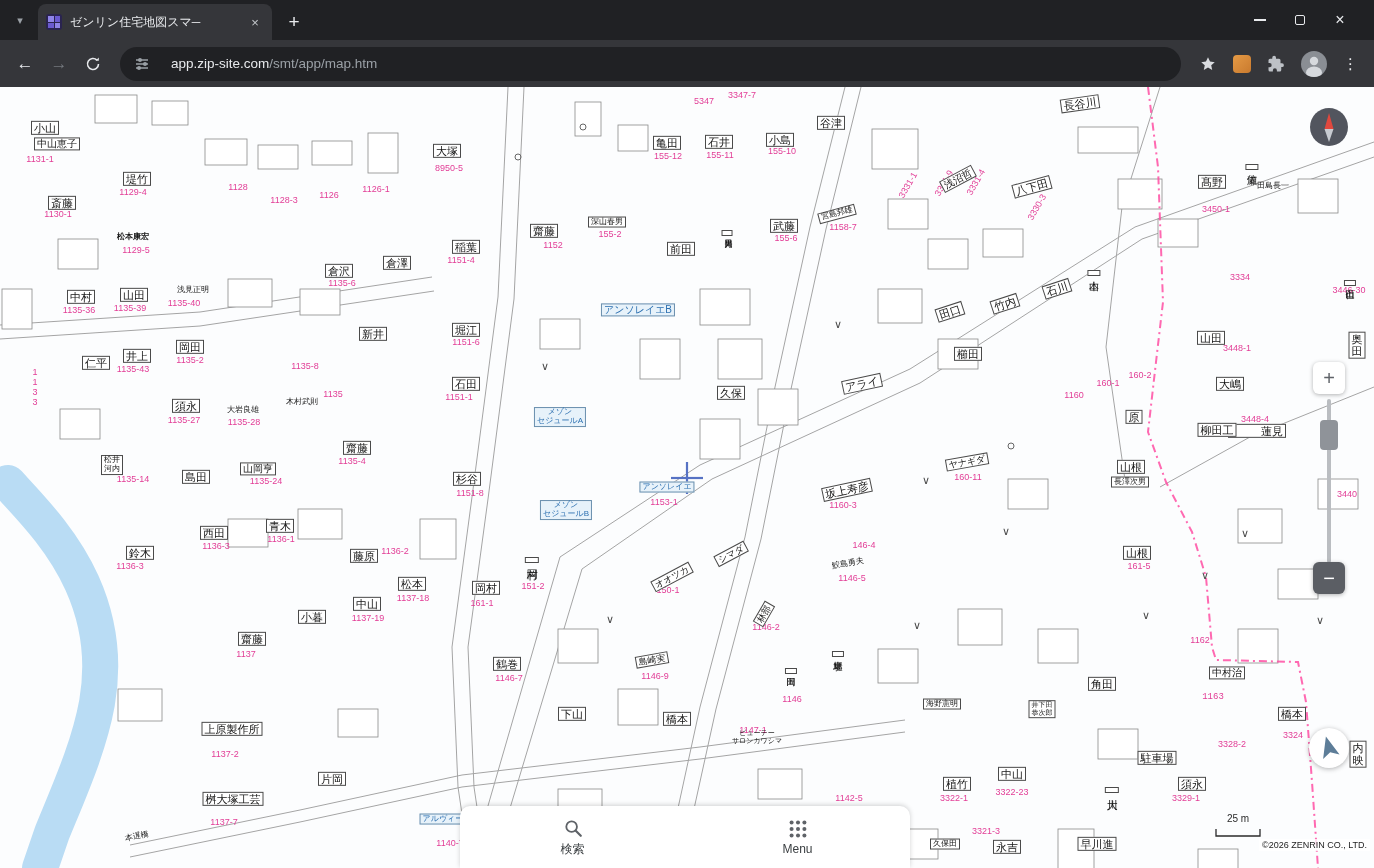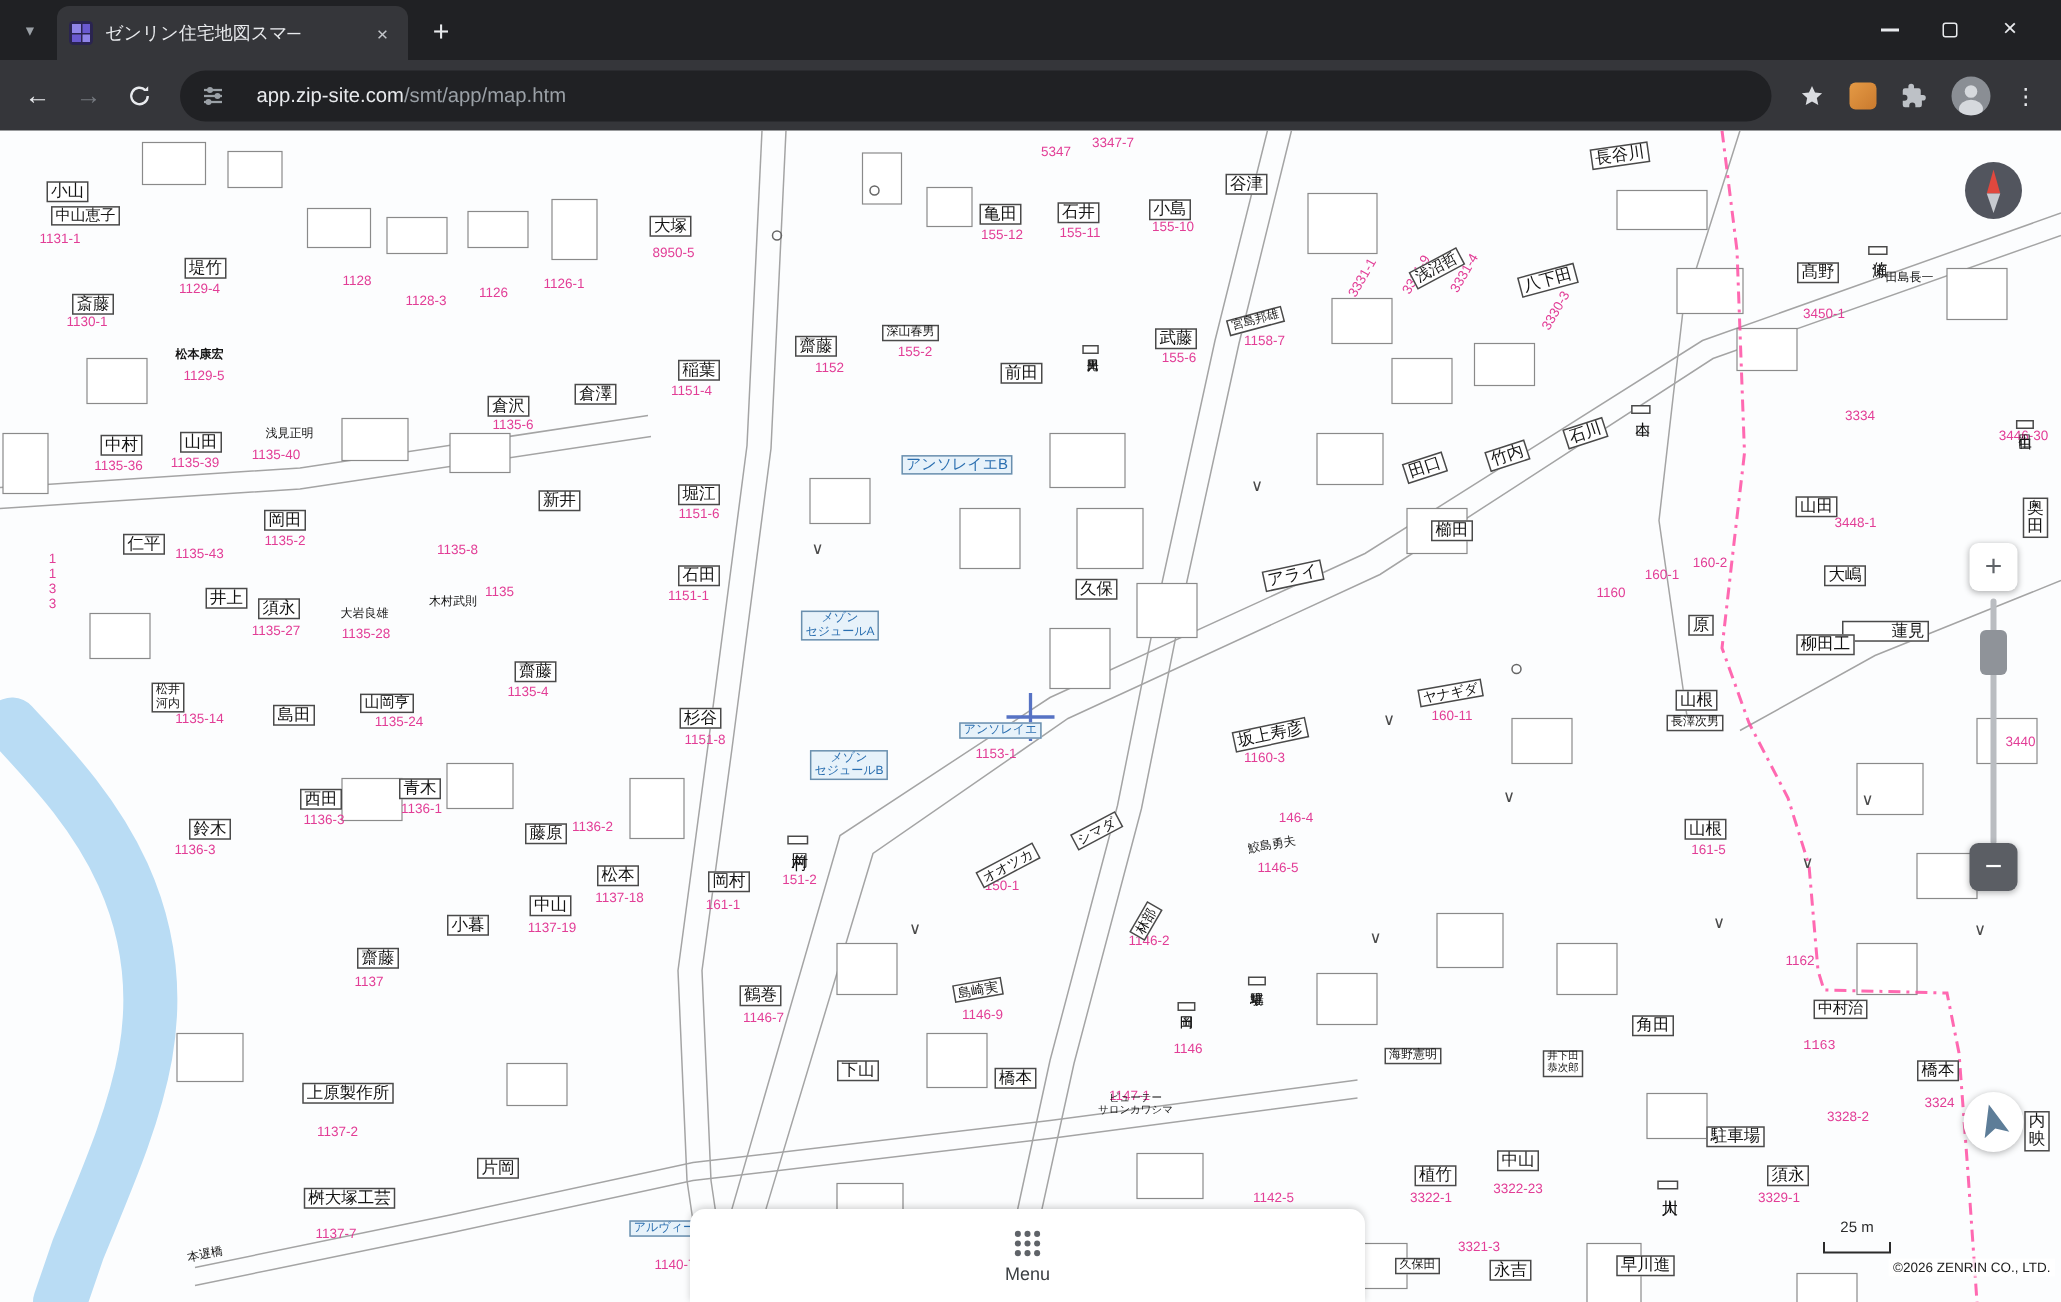--- a/index.html
+++ b/index.html
@@ -251,35 +251,35 @@
       <div class="mlabel" style="left: 784px; top: 139px; transform: translate(-50%, -50%) rotate(0deg);">武藤</div>
       <div class="mlabel" style="left: 837px; top: 127px; font-size: 8px; transform: translate(-50%, -50%) rotate(-15deg);">宮島邦雄</div>
       <div class="mlabel" style="left: 339px; top: 184px; transform: translate(-50%, -50%) rotate(0deg);">倉沢</div>
       <div class="mlabel" style="left: 397px; top: 176px; transform: translate(-50%, -50%) rotate(0deg);">倉澤</div>
       <div class="mlabel" style="left: 81px; top: 210px; transform: translate(-50%, -50%) rotate(0deg);">中村</div>
       <div class="mlabel" style="left: 134px; top: 208px; transform: translate(-50%, -50%) rotate(0deg);">山田</div>
       <div class="mlabel nobox" style="left: 193px; top: 203px; font-size: 8px; transform: translate(-50%, -50%) rotate(0deg);">浅見正明</div>
       <div class="mlabel" style="left: 466px; top: 243px; transform: translate(-50%, -50%) rotate(0deg);">堀江</div>
       <div class="mlabel" style="left: 373px; top: 247px; transform: translate(-50%, -50%) rotate(0deg);">新井</div>
       <div class="mlabel" style="left: 190px; top: 260px; transform: translate(-50%, -50%) rotate(0deg);">岡田</div>
-      <div class="mlabel" style="left: 151px; top: 269px; transform: translate(-50%, -50%) rotate(0deg); margin-top: 43px;">井上</div>
+      <div class="mlabel" style="left: 137px; top: 269px; transform: translate(-50%, -50%) rotate(0deg);">井上</div>
       <div class="mlabel" style="left: 96px; top: 276px; transform: translate(-50%, -50%) rotate(0deg);">仁平</div>
       <div class="mlabel" style="left: 466px; top: 297px; transform: translate(-50%, -50%) rotate(0deg);">石田</div>
       <div class="mlabel apt" style="left: 638px; top: 223px; font-size: 10px; transform: translate(-50%, -50%) rotate(0deg);">アンソレイエB</div>
       <div class="mlabel" style="left: 731px; top: 306px; transform: translate(-50%, -50%) rotate(0deg);">久保</div>
       <div class="mlabel" style="left: 862px; top: 297px; transform: translate(-50%, -50%) rotate(-12deg);">アライ</div>
       <div class="mlabel" style="left: 950px; top: 225px; transform: translate(-50%, -50%) rotate(-18deg);">田口</div>
       <div class="mlabel" style="left: 1005px; top: 217px; transform: translate(-50%, -50%) rotate(-18deg);">竹内</div>
       <div class="mlabel" style="left: 1057px; top: 202px; transform: translate(-50%, -50%) rotate(-18deg);">石川</div>
       <div class="mlabel vert" style="left: 1094px; top: 186px; font-size: 10px; transform: translate(-50%, -50%) rotate(0deg);">山本</div>
       <div class="mlabel vert" style="left: 1350px; top: 196px; font-size: 9px; transform: translate(-50%, -50%) rotate(0deg);">仁田山</div>
       <div class="mlabel" style="left: 1211px; top: 251px; transform: translate(-50%, -50%) rotate(0deg);">山田</div>
       <div class="mlabel" style="left: 1230px; top: 297px; transform: translate(-50%, -50%) rotate(0deg);">大嶋</div>
       <div class="mlabel" style="left: 1357px; top: 258px; transform: translate(-50%, -50%) rotate(0deg);">奥田</div>
-      <div class="mlabel" style="left: 1257px; top: 334px; transform: translate(-50%, -50%) rotate(0deg); padding-left: 32px;">蓮見</div>
+      <div class="mlabel" style="left: 1257px; top: 344px; transform: translate(-50%, -50%) rotate(0deg); padding-left: 32px;">蓮見</div>
       <div class="mlabel" style="left: 1217px; top: 343px; transform: translate(-50%, -50%) rotate(0deg);">柳田工</div>
       <div class="mlabel" style="left: 1134px; top: 330px; transform: translate(-50%, -50%) rotate(0deg);">原</div>
       <div class="mlabel" style="left: 968px; top: 267px; transform: translate(-50%, -50%) rotate(0deg);">櫛田</div>
       <div class="mlabel" style="left: 186px; top: 319px; transform: translate(-50%, -50%) rotate(0deg);">須永</div>
       <div class="mlabel nobox" style="left: 243px; top: 323px; font-size: 8px; transform: translate(-50%, -50%) rotate(0deg);">大岩良雄</div>
       <div class="mlabel nobox" style="left: 302px; top: 315px; font-size: 8px; transform: translate(-50%, -50%) rotate(0deg);">木村武則</div>
       <div class="mlabel apt" style="left: 560px; top: 330px; font-size: 8px; transform: translate(-50%, -50%) rotate(0deg);">メゾン
 セジュールA</div>
       <div class="mlabel" style="left: 357px; top: 361px; transform: translate(-50%, -50%) rotate(0deg);">齋藤</div>
       <div class="mlabel" style="left: 112px; top: 378px; font-size: 8px; transform: translate(-50%, -50%) rotate(0deg);">松井
@@ -460,20 +460,27 @@
     <svg width="48" height="10">
         <path d="M2,1 L2,8 L46,8 L46,1" fill="none" stroke="#2b2b2b" stroke-width="1.3"></path>
       </svg>
   </div>
   <div class="copyright">©2026 ZENRIN CO., LTD.</div>
 
 
   <div class="bottomnav">
     <div class="nav-item">
       <svg width="22" height="22" viewBox="0 0 24 24">
+          <circle cx="10.5" cy="10.5" r="5.8" fill="none" stroke="#5f6368" stroke-width="2"></circle>
+          <line x1="15" y1="15" x2="20.5" y2="20.5" stroke="#5f6368" stroke-width="2.4" stroke-linecap="round"></line>
+        </svg>
+      <div class="lbl">検索</div>
+    </div>
+    <div class="nav-item">
+      <svg width="22" height="22" viewBox="0 0 24 24">
           <g fill="#5f6368">
             <circle cx="5" cy="5" r="2.2"></circle>
             <circle cx="12" cy="5" r="2.2"></circle>
             <circle cx="19" cy="5" r="2.2"></circle>
             <circle cx="5" cy="12" r="2.2"></circle>
             <circle cx="12" cy="12" r="2.2"></circle>
             <circle cx="19" cy="12" r="2.2"></circle>
             <circle cx="5" cy="19" r="2.2"></circle>
             <circle cx="12" cy="19" r="2.2"></circle>
             <circle cx="19" cy="19" r="2.2"></circle>

